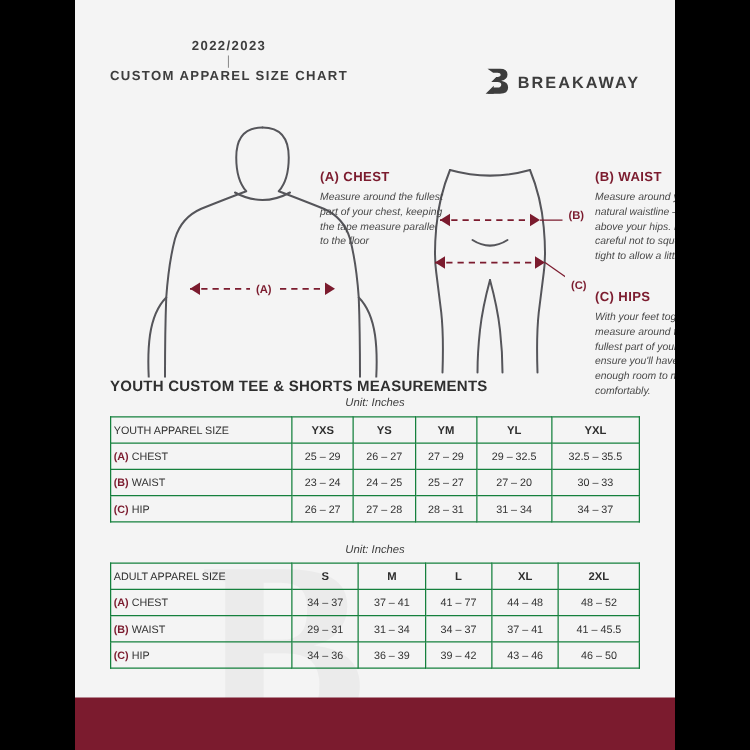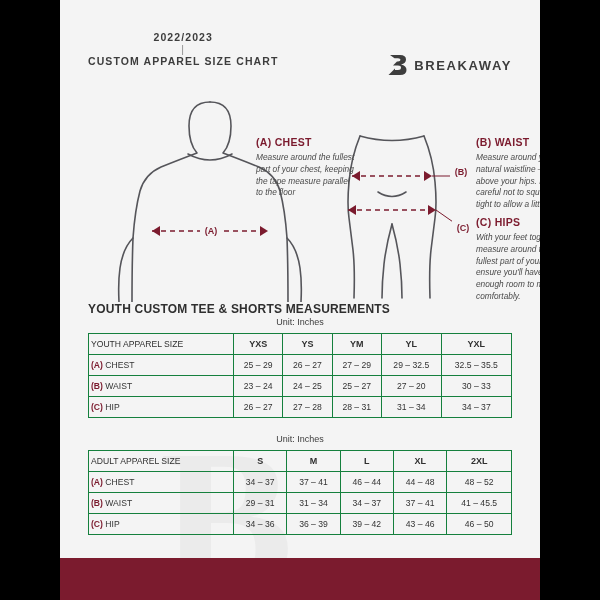--- a/index.html
+++ b/index.html
@@ -100,35 +100,36 @@
     margin-bottom: 4px;
   }
   .callout .c-body {
     color: #4a4a4a;
     font-size: 8.3px;
     font-style: italic;
     line-height: 1.42;
   }
   .chest-callout { left: 196px; top: 52px; width: 100px; }
   .waist-callout { left: 416px; top: 52px; width: 96px; }
-  .hips-callout  { left: 416px; top: 132px; width: 96px; }
+  .hips-callout  { left: 416px; top: 148px; width: 96px; }
 
   
   .section { padding: 0 28px; }
   .sec-title {
     text-align: left;
     font-size: 12px;
     font-weight: bold;
     color: #2f2f2f;
     letter-spacing: 0.2px;
     margin-bottom: 1px;
   }
   .sec-sub {
     text-align: center;
     font-size: 9px;
+    font-style: italic;
     color: #3d3d3d;
     margin-bottom: 6px;
   }
   table {
     width: 100%;
     border-collapse: collapse;
     background: transparent;
   }
   th, td {
     border: 1px solid #15803d;
@@ -313,21 +314,21 @@
             <th class="col">L</th>
             <th class="col">XL</th>
             <th class="col">2XL</th>
           </tr>
         </thead>
         <tbody>
           <tr>
             <td class="rowhead"><span class="tag">(A)</span> <span>CHEST</span></td>
             <td class="val">34 – 37</td>
             <td class="val">37 – 41</td>
-            <td class="val">46 – 44</td>
+            <td class="val">41 – 77</td>
             <td class="val">44 – 48</td>
             <td class="val">48 – 52</td>
           </tr>
           <tr>
             <td class="rowhead"><span class="tag">(B)</span> <span>WAIST</span></td>
             <td class="val">29 – 31</td>
             <td class="val">31 – 34</td>
             <td class="val">34 – 37</td>
             <td class="val">37 – 41</td>
             <td class="val">41 – 45.5</td>

